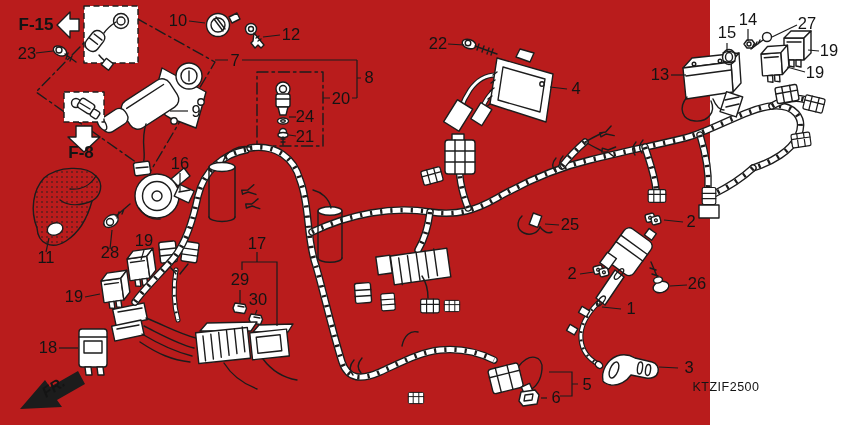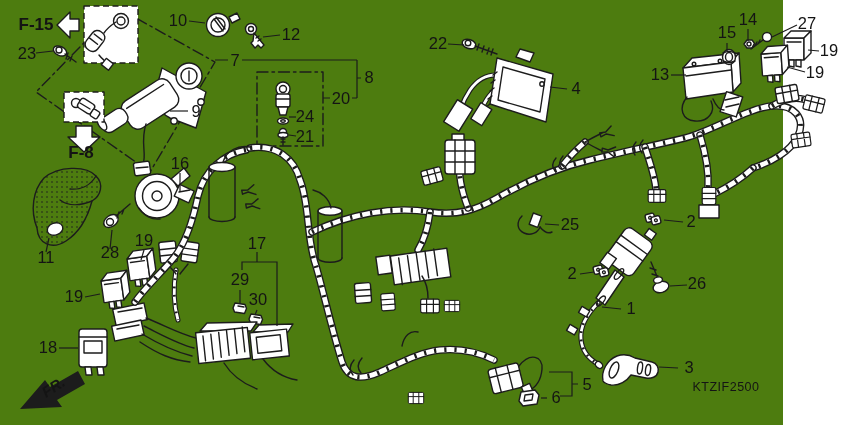--- a/index.html
+++ b/index.html
@@ -1,16 +1,16 @@
 <!DOCTYPE html>
 <html><head>
 <meta charset="utf-8">
 <style>
   html,body{margin:0;padding:0;background:#fff;width:850px;height:425px;overflow:hidden;}
-  .stage{position:relative;width:783px;height:425px;background:#4d7c0f;font-family:"Liberation Sans",sans-serif;}
+  .stage{position:relative;width:710px;height:425px;background:#b91c1c;font-family:"Liberation Sans",sans-serif;}
   svg{display:block;}
   .ln{stroke:#1c1c1c;stroke-width:1.4;fill:none;stroke-linecap:round;stroke-linejoin:round;}
   .lnf{stroke:#1c1c1c;stroke-width:1.4;fill:#fff;stroke-linejoin:round;}
   .ld{stroke:#1c1c1c;stroke-width:1.2;fill:none;}
   .dash{stroke-dasharray:6 3.5;}
   .dashdot{stroke-dasharray:11 4 2.5 4;}
   .to{stroke:#1c1c1c;stroke-width:7.5;fill:none;stroke-linecap:round;}
   .ti{stroke:#fff;stroke-width:4.8;fill:none;stroke-linecap:round;}
   .tb{stroke:#1c1c1c;stroke-width:4.8;fill:none;stroke-dasharray:2.2 8;}
   .wo{stroke:#1c1c1c;stroke-width:5;fill:none;stroke-linecap:round;}

